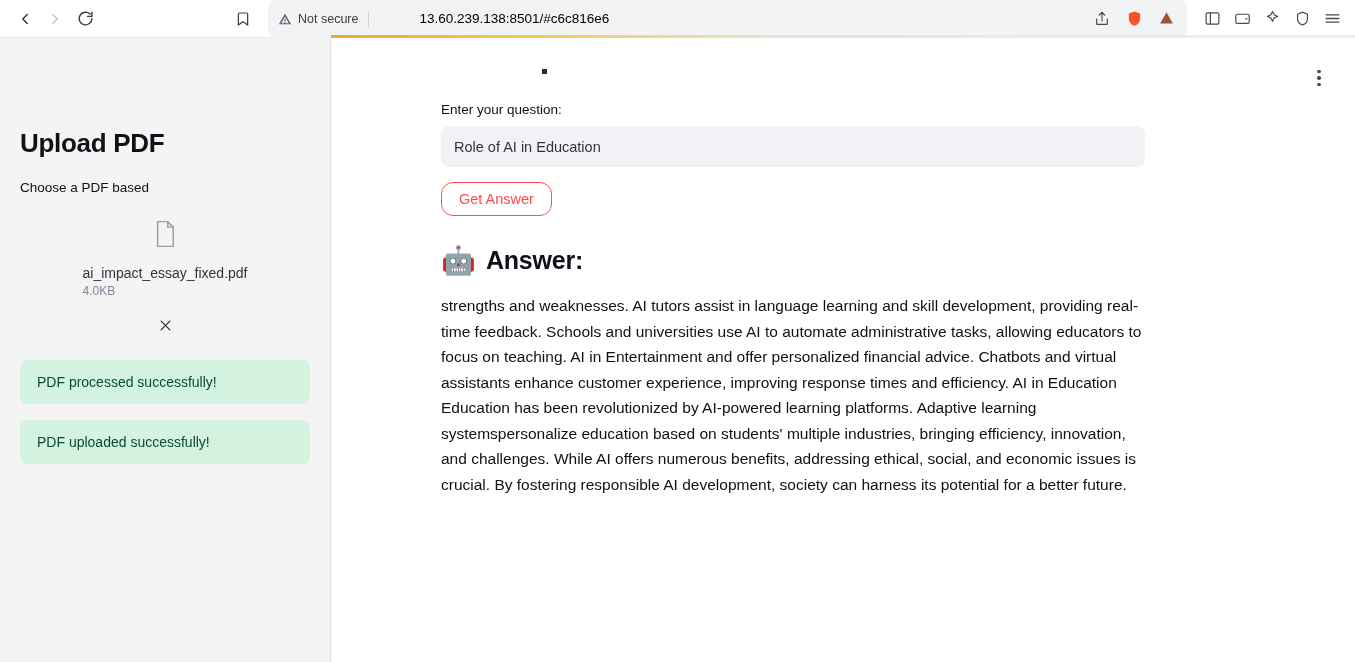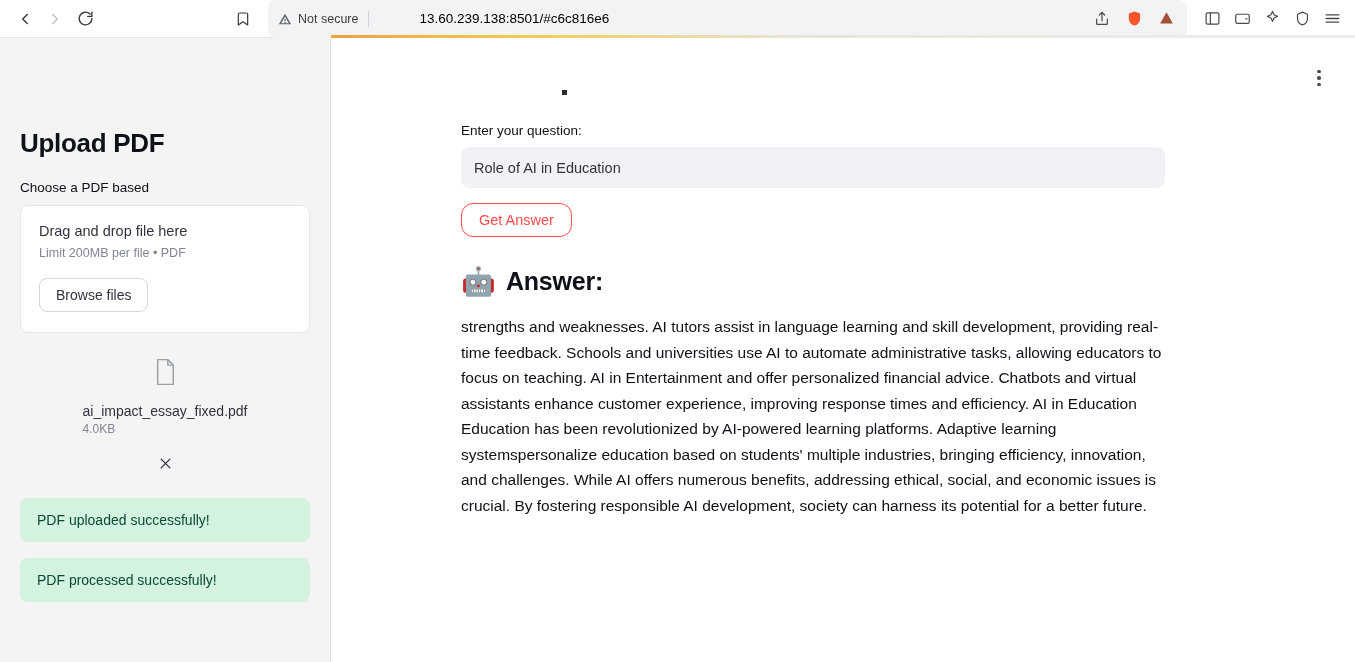--- a/index.html
+++ b/index.html
@@ -197,22 +197,22 @@
     gap: 3px;
     cursor: pointer;
   }
   .kebab span {
     width: 3.5px; height: 3.5px; border-radius: 50%;
     background: #4b4b4b;
     display: block;
   }
   .main-inner {
     width: 704px;
-    margin-left: 94px;
-    padding-top: 52px;
+    margin-left: 74px;
+    padding-top: 31px;
   }
   .tiny-dot {
     width: 5px; height: 5px;
     background: #2b2b2b;
     margin-left: 101px;
     margin-bottom: 28px;
   }
   .q-label {
     font-size: 13.5px;
     color: #0e1117;
@@ -357,47 +357,42 @@
 
   <div class="load-strip"></div>
 </div>
 
 <div class="app">
 
   <div class="sidebar">
     <div class="sb-title">Upload PDF</div>
     <div class="sb-label">Choose a PDF based</div>
 
-    <div class="dropzone">
-      <div class="dz-title">Drag and drop file here</div>
-      <div class="dz-sub">Limit 200MB per file • PDF</div>
-      <div class="browse-btn">Browse files</div>
-    </div>
 
     <div class="file-row">
       <span class="file-icon">
         <svg width="22" height="28" viewBox="0 0 24 30" fill="none" stroke="currentColor" stroke-width="1.6" stroke-linejoin="round">
             <path d="M4 1.5h11L21 7.5V28.5H4z"></path>
             <polyline points="15 1.5 15 7.5 21 7.5"></polyline>
           </svg>
       </span>
       <span class="file-meta">
         <div class="file-name">ai_impact_essay_fixed.pdf</div>
         <div class="file-size">4.0KB</div>
       </span>
       <span class="file-x">
         <svg width="15" height="15" viewBox="0 0 24 24" fill="none" stroke="currentColor" stroke-width="2.2" stroke-linecap="round">
             <line x1="5" y1="5" x2="19" y2="19"></line>
             <line x1="19" y1="5" x2="5" y2="19"></line>
           </svg>
       </span>
     </div>
 
+    <div class="alert-success">PDF processed successfully!</div>
     <div class="alert-success">PDF uploaded successfully!</div>
-    <div class="alert-success">PDF processed successfully!</div>
   </div>
 
   <div class="main">
     <div class="kebab">
       <span></span>
         <span></span>
         <span></span>
     </div>
 
     <div class="main-inner">

